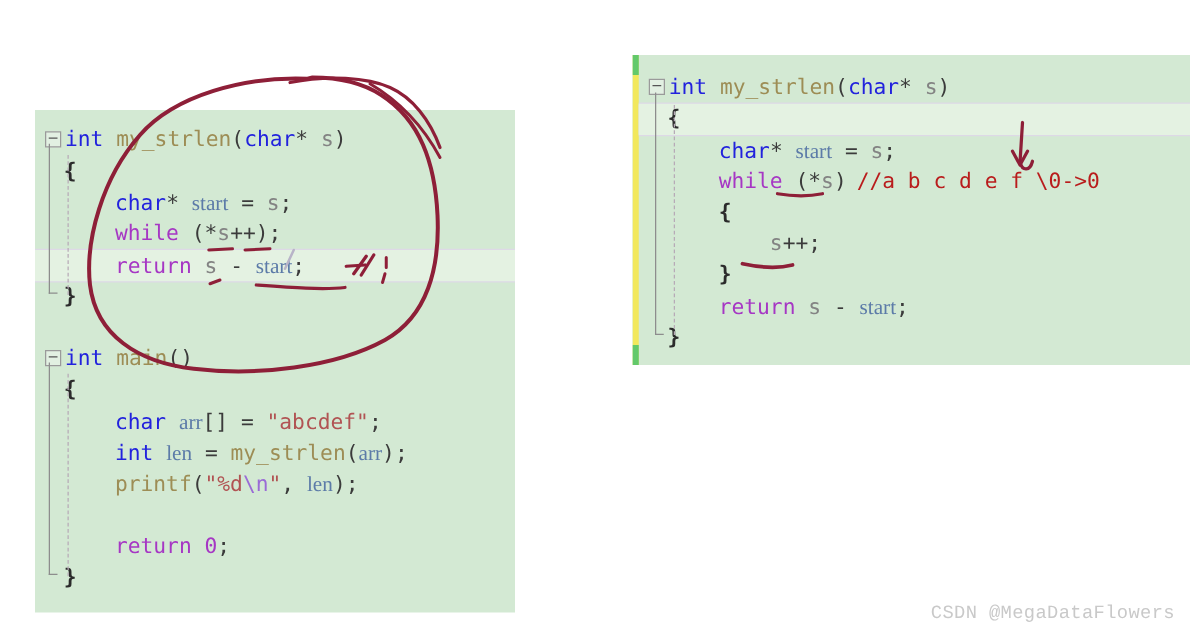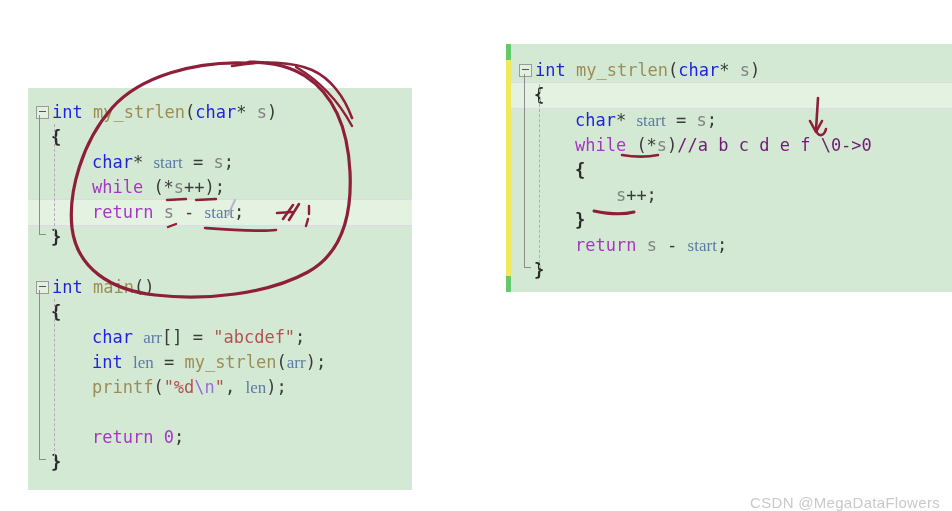--- a/index.html
+++ b/index.html
@@ -122,41 +122,41 @@
 
   
   .t-kw      { color: #2222dd; }             
   .t-ctl     { color: #a637c4; margin-top: 15px; }             
   .t-fn      { color: #9d8d55; }             
   .t-var     { color: #838383; }             
   .t-id      { color: #5c7ba8; font-family: Liberation Serif, serif; }             
   .t-punc    { color: #3b3b3b; }             
   .t-str     { color: #b15353; }             
   .t-esc     { color: #9a6bd6; }             
-  .t-cmt     { color: #701a75; }             
+  .t-cmt     { color: #b91c1c; margin-left: 8px; }             
   .t-num     { color: #a637c4; }             
   .t-brace   { color: #2b2b2b; font-weight: bold; }
 
   
   #ink-overlay {
     position: absolute;
     left: 0;
     top: 0;
     width: 952px;
     height: 511px;
     pointer-events: none;
   }
 
   
   #watermark {
     position: absolute;
     right: 12px;
-    bottom: 0;
+    bottom: 12px;
     color: #c9c9c9;
-    font-family: Liberation Sans, sans-serif;
+    font-family: Liberation Mono, monospace;
     font-size: 15px;
     letter-spacing: 0.3px;
   }
 </style>
 </head>
 <body>
 
 <div class="code-panel" id="panel-left">
   <div class="code"><div class="line"><span class="fold"></span><span class="t-kw">int</span><span class="t-punc"> </span><span class="t-fn">my_strlen</span><span class="t-punc">(</span><span class="t-kw">char</span><span class="t-punc">* </span><span class="t-var">s</span><span class="t-punc">)</span></div><div class="line"><span class="fold-spacer"></span><span class="t-brace">{</span></div><div class="line"><span class="fold-spacer"></span><span class="t-punc">    </span><span class="t-kw">char</span><span class="t-punc">* </span><span class="t-id">start</span><span class="t-punc"> = </span><span class="t-var">s</span><span class="t-punc">;</span></div><div class="line"><span class="fold-spacer"></span><span class="t-punc">    </span><span class="t-ctl">while</span><span class="t-punc"> (*</span><span class="t-var">s</span><span class="t-punc">++);</span></div><div class="line hl"><span class="fold-spacer"></span><span class="t-punc">    </span><span class="t-ctl">return</span><span class="t-punc"> </span><span class="t-var">s</span><span class="t-punc"> - </span><span class="t-id">start</span><span class="t-punc">;</span></div><div class="line"><span class="fold-spacer"></span><span class="t-brace">}</span></div><div class="line"><span class="fold-spacer"></span></div><div class="line"><span class="fold"></span><span class="t-kw">int</span><span class="t-punc"> </span><span class="t-fn">main</span><span class="t-punc">()</span></div><div class="line"><span class="fold-spacer"></span><span class="t-brace">{</span></div><div class="line"><span class="fold-spacer"></span><span class="t-punc">    </span><span class="t-kw">char</span><span class="t-punc"> </span><span class="t-id">arr</span><span class="t-punc">[] = </span><span class="t-str">"abcdef"</span><span class="t-punc">;</span></div><div class="line"><span class="fold-spacer"></span><span class="t-punc">    </span><span class="t-kw">int</span><span class="t-punc"> </span><span class="t-id">len</span><span class="t-punc"> = </span><span class="t-fn">my_strlen</span><span class="t-punc">(</span><span class="t-id">arr</span><span class="t-punc">);</span></div><div class="line"><span class="fold-spacer"></span><span class="t-punc">    </span><span class="t-fn">printf</span><span class="t-punc">(</span><span class="t-str">"%d</span><span class="t-esc">\n</span><span class="t-str">"</span><span class="t-punc">, </span><span class="t-id">len</span><span class="t-punc">);</span></div><div class="line"><span class="fold-spacer"></span></div><div class="line"><span class="fold-spacer"></span><span class="t-punc">    </span><span class="t-ctl">return</span><span class="t-punc"> </span><span class="t-num">0</span><span class="t-punc">;</span></div><div class="line"><span class="fold-spacer"></span><span class="t-brace">}</span></div></div>
 

